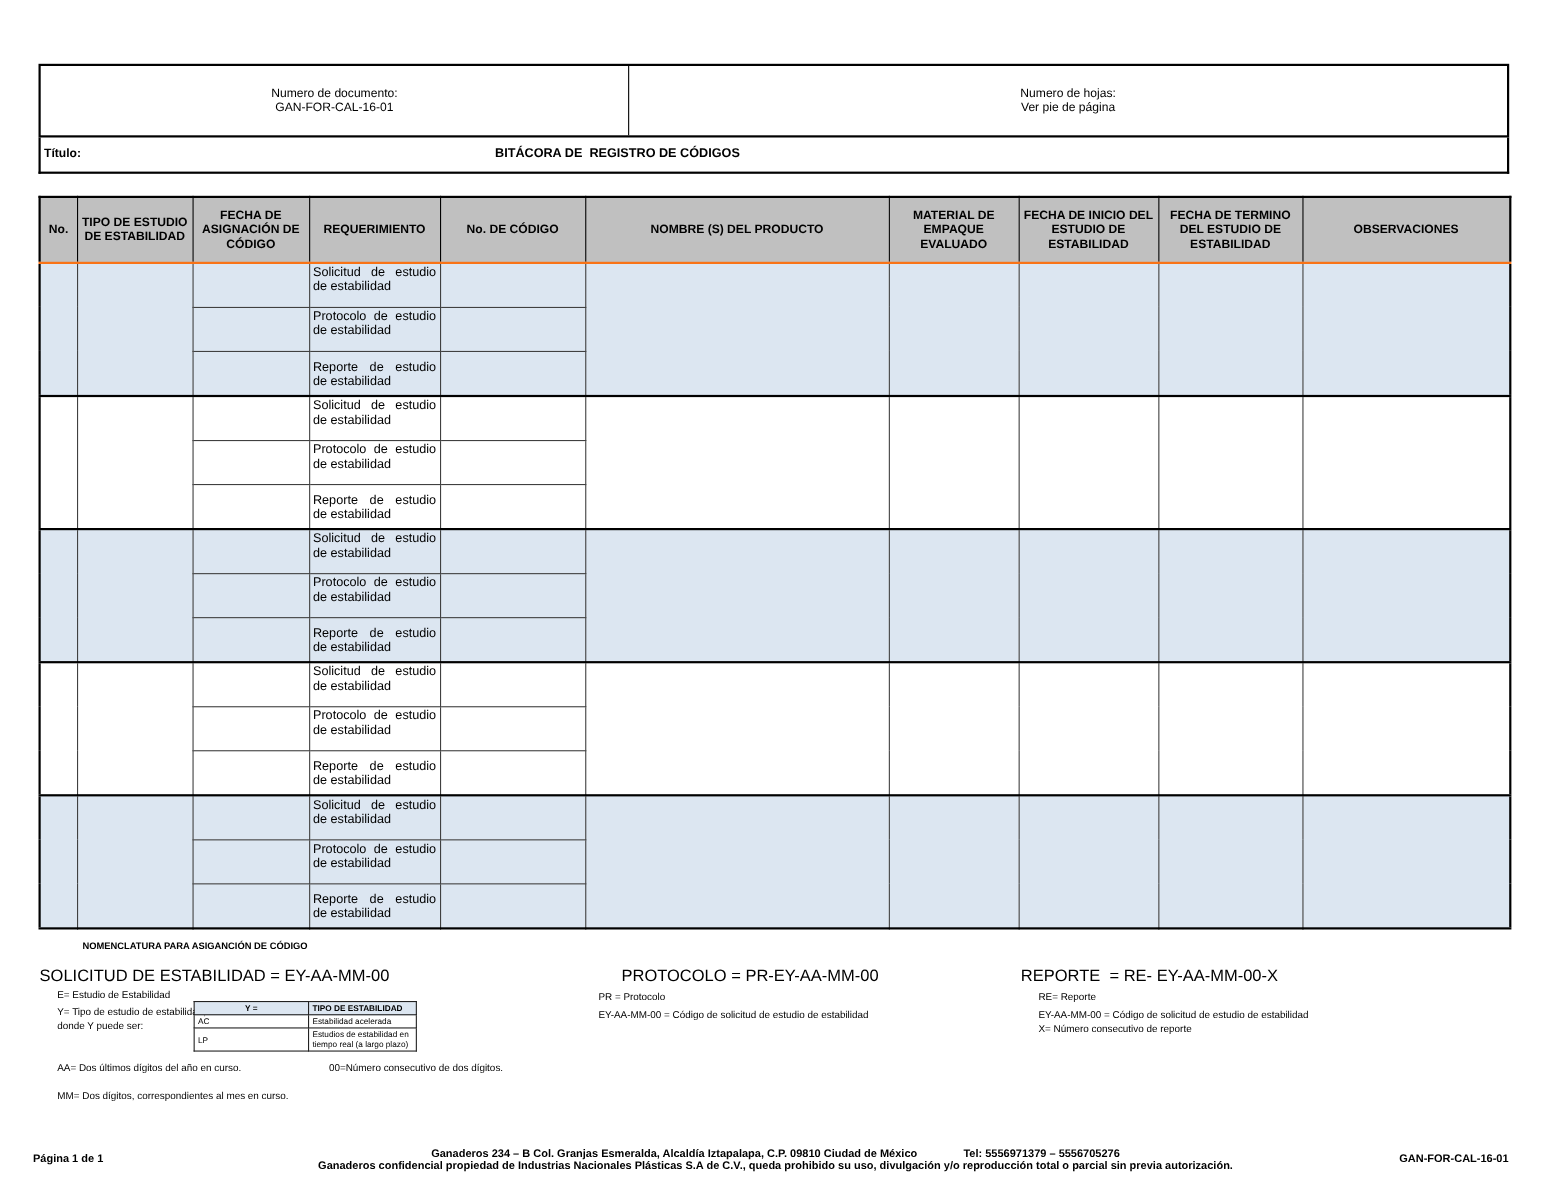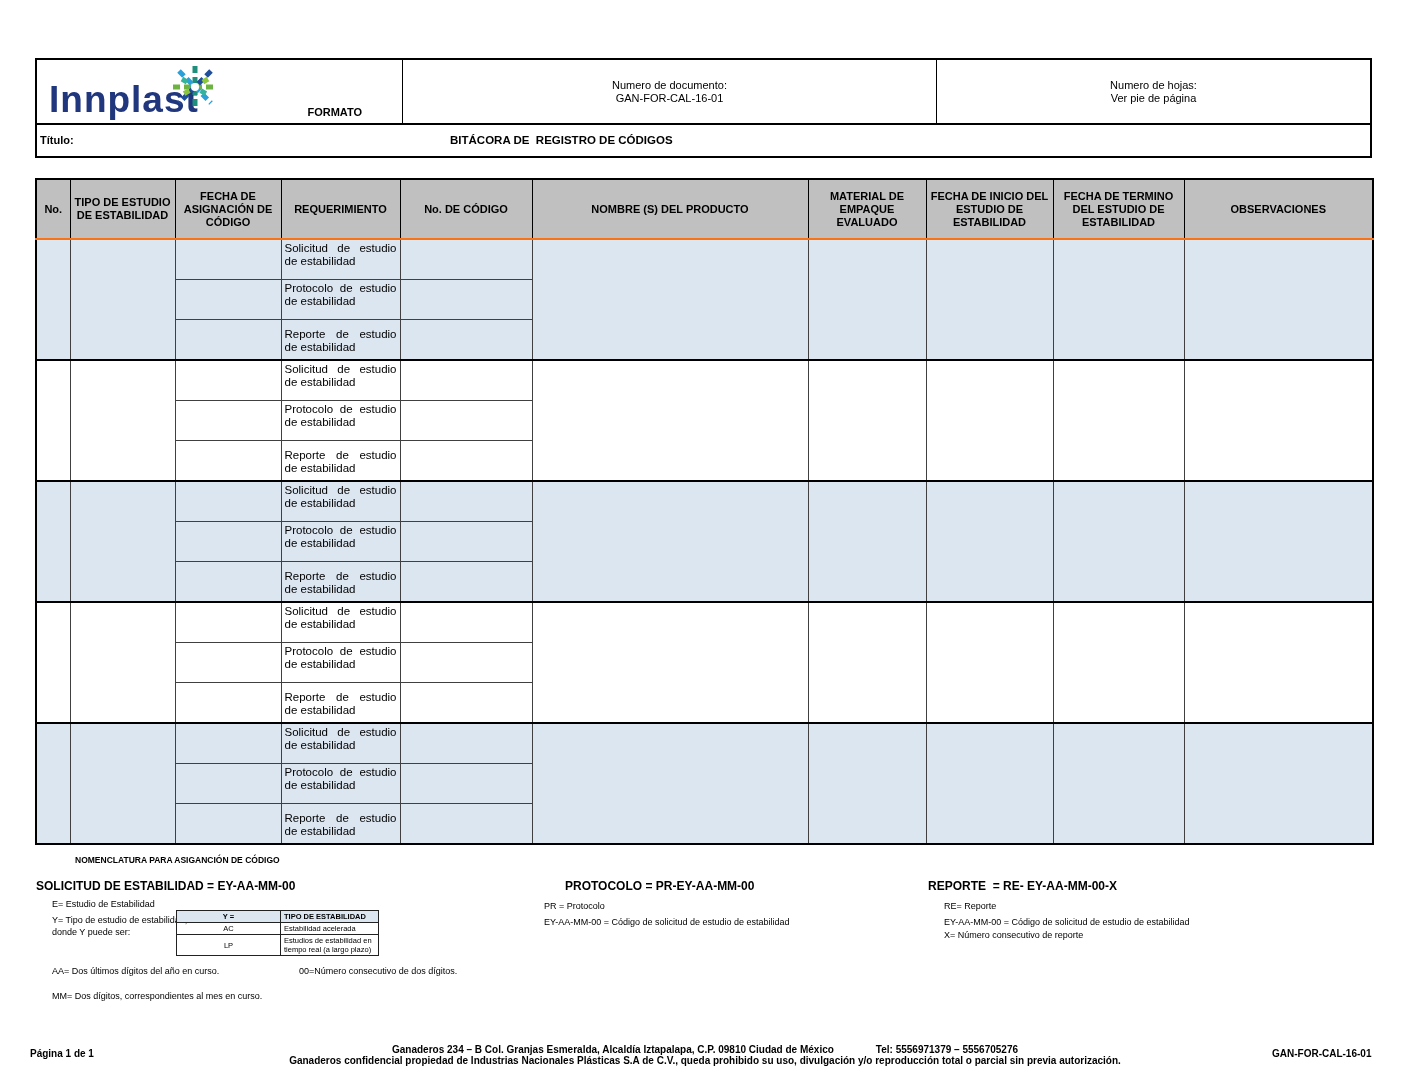--- a/index.html
+++ b/index.html
@@ -31,57 +31,42 @@
   table.main tbody { border-top:2px solid #f97316; border-bottom:2px solid #000; }
   table.main { border:2px solid #000; }
   tbody.stripe td { background:#dce6f1; }
   table.main tr { height:40px; }
   table.main tr.g-end { height:41px; }
   td.req { font-size:11.5px; line-height:13px; text-align:justify; text-align-last:left; padding-top:3px; }
   tr.g-end td.req { padding-top:8px; }
 
   
   .nom-head { font-size:8.5px; font-weight:bold; }
-  .nom-title { font-size:12px; font-weight:bold; white-space:pre; }
+  .nom-title { font-size:15px; font-weight:normal; white-space:pre; }
   .nom-line { font-size:9px;padding-left:16px; }
   #small-table { border-collapse:collapse; }
   #small-table th, #small-table td { border:1px solid #222; font-size:7.5px; padding:1px 3px; line-height:9px; }
   #small-table th { background:#dce6f1; font-weight:bold; }
   #small-table th.yh { text-align:center; }
   #small-table th.th { text-align:left; }
-  #small-table td.yc { text-align:center; }
+  #small-table td.yc { text-align:left; }
   #small-table td.tc { text-align:left; }
   .w1 { width:104px; } .w2 { width:98px; }
 
   
   .foot { font-size:10px; font-weight:bold; line-height:11px; }
   #foot-center { left:230px; top:1044px; width:950px; text-align:center; }
   #foot-page { left:30px; top:1048px; }
   #foot-code { left:1272px; top:1048px; }
   #foot-tel { display:inline-block; margin-left:42px; }
 </style>
 </head>
 <body>
 
 <div class="abs" id="hdr-box">
-  <div class="hdr-cell" id="cell-logo">
-    <span id="logo-text">Innplast</span>
-    <svg id="logo-star" width="72" height="52" viewBox="0 0 72 52">
-      <g stroke-width="5" stroke-dasharray="7 4" fill="none">
-        <line x1="36" y1="4" x2="36" y2="46" stroke="#1f8f7c"></line>
-        <line x1="14" y1="25" x2="58" y2="25" stroke="#6cb33f"></line>
-        <line x1="20" y1="9" x2="52" y2="41" stroke="#2b9fd8"></line>
-        <line x1="52" y1="9" x2="20" y2="41" stroke="#1f4e9c"></line>
-        <line x1="23" y1="17" x2="49" y2="33" stroke="#34b39a" stroke-dasharray="6 5"></line>
-        <line x1="49" y1="17" x2="23" y2="33" stroke="#8cc63f" stroke-dasharray="6 5"></line>
-      </g>
-      <circle cx="36" cy="25" r="4" fill="#fff"></circle>
-    </svg>
-    <span id="formato">FORMATO</span>
-  </div>
   <div class="hdr-cell" id="cell-doc">
     <span>Numero de documento:</span>
     <span>GAN-FOR-CAL-16-01</span>
   </div>
   <div class="hdr-cell" id="cell-hojas">
     <span>Numero de hojas:</span>
     <span>Ver pie de página</span>
   </div>
 </div>
 

